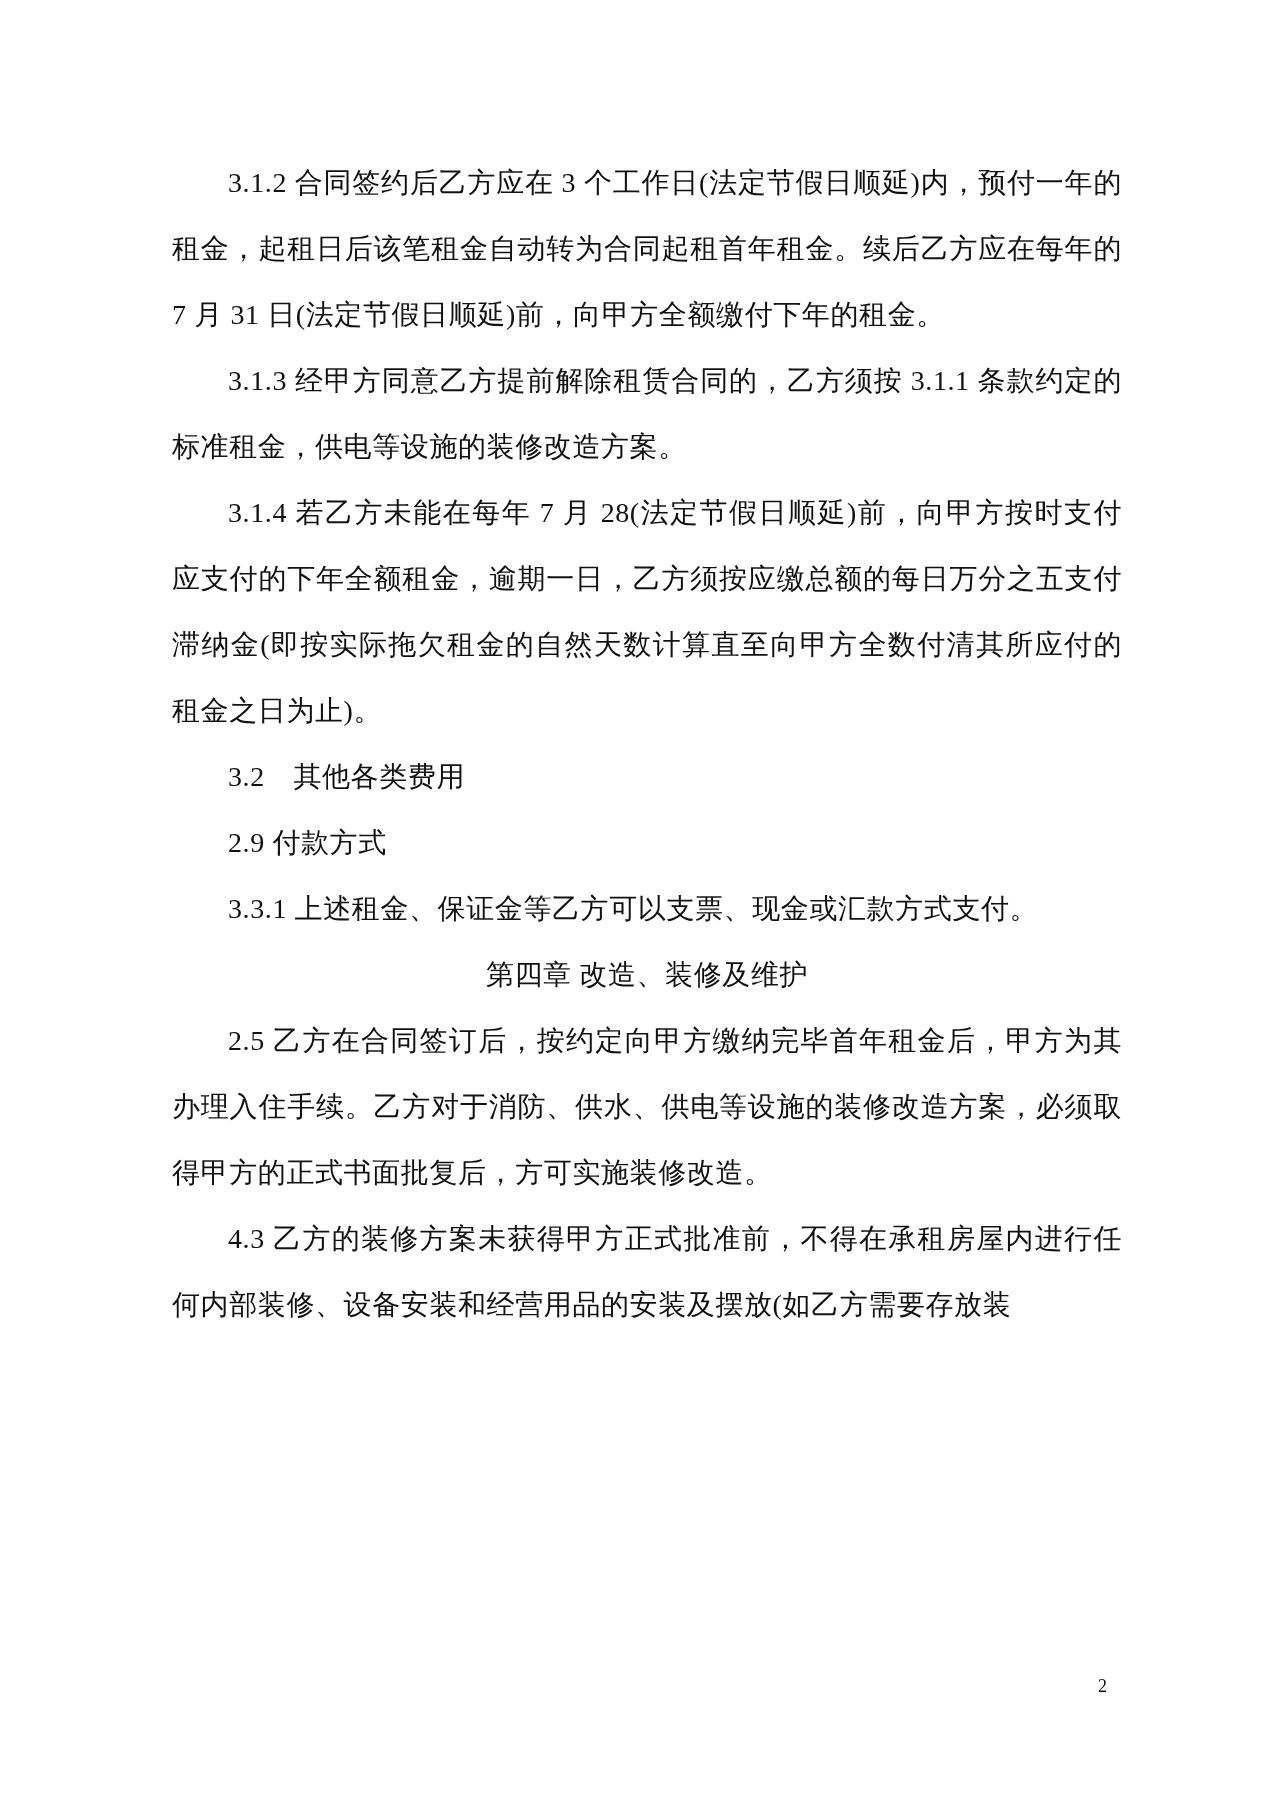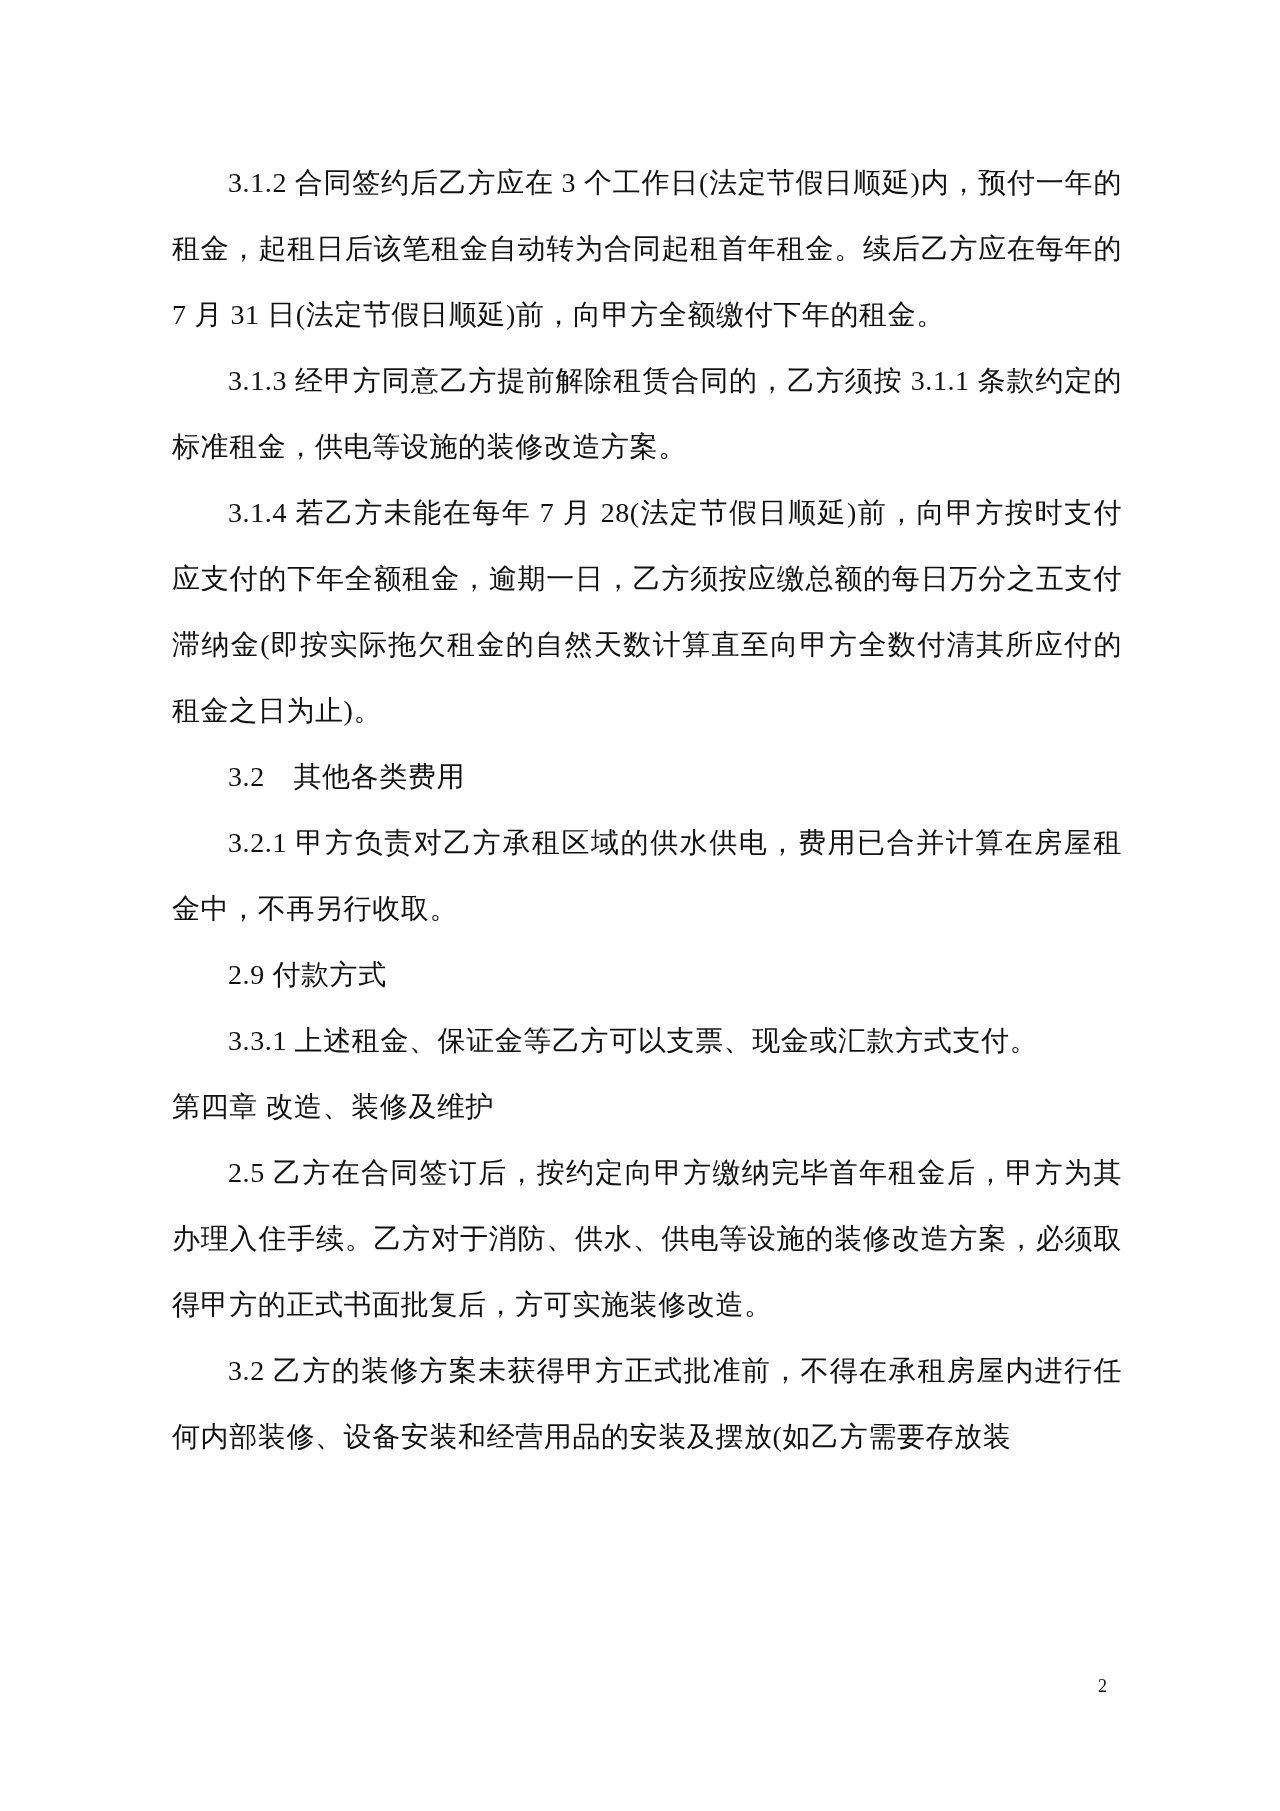--- a/index.html
+++ b/index.html
@@ -33,42 +33,41 @@
     }
     .para {
       margin: 0;
       text-indent: 56px;
       text-align: justify;
       text-align-last: left;
       letter-spacing: 0.6px;
     }
     .chapter-heading {
       margin: 0;
-      text-align: left;
+      text-align: center;
       letter-spacing: 0.6px;
     }
     .page-number {
       position: absolute;
       left: 1098px;
       top: 1676px;
       font-family: "Liberation Serif", "DejaVu Serif", serif;
       font-size: 18px;
       color: #111111;
     }
   </style>
 </head>
 <body>
 
 <div class="page">
   <div class="content">
     <p class="para">3.1.2 合同签约后乙方应在 3 个工作日(法定节假日顺延)内，预付一年的租金，起租日后该笔租金自动转为合同起租首年租金。续后乙方应在每年的 7 月 31 日(法定节假日顺延)前，向甲方全额缴付下年的租金。</p>
     <p class="para">3.1.3 经甲方同意乙方提前解除租赁合同的，乙方须按 3.1.1 条款约定的标准租金，供电等设施的装修改造方案。</p>
     <p class="para">3.1.4 若乙方未能在每年 7 月 28(法定节假日顺延)前，向甲方按时支付应支付的下年全额租金，逾期一日，乙方须按应缴总额的每日万分之五支付滞纳金(即按实际拖欠租金的自然天数计算直至向甲方全数付清其所应付的租金之日为止)。</p>
     <p class="para">3.2　其他各类费用</p>
-    <p class="para">3.2.1 甲方负责对乙方承租区域的供水供电，费用已合并计算在房屋租金中，不再另行收取。</p>
     <p class="para">2.9 付款方式</p>
     <p class="para">3.3.1 上述租金、保证金等乙方可以支票、现金或汇款方式支付。</p>
     <p class="chapter-heading">第四章 改造、装修及维护</p>
     <p class="para">2.5 乙方在合同签订后，按约定向甲方缴纳完毕首年租金后，甲方为其办理入住手续。乙方对于消防、供水、供电等设施的装修改造方案，必须取得甲方的正式书面批复后，方可实施装修改造。</p>
-    <p class="para">3.2 乙方的装修方案未获得甲方正式批准前，不得在承租房屋内进行任何内部装修、设备安装和经营用品的安装及摆放(如乙方需要存放装</p>
+    <p class="para">4.3 乙方的装修方案未获得甲方正式批准前，不得在承租房屋内进行任何内部装修、设备安装和经营用品的安装及摆放(如乙方需要存放装</p>
   </div>
   <div class="page-number">2</div>
 </div>
 
 </body></html>

